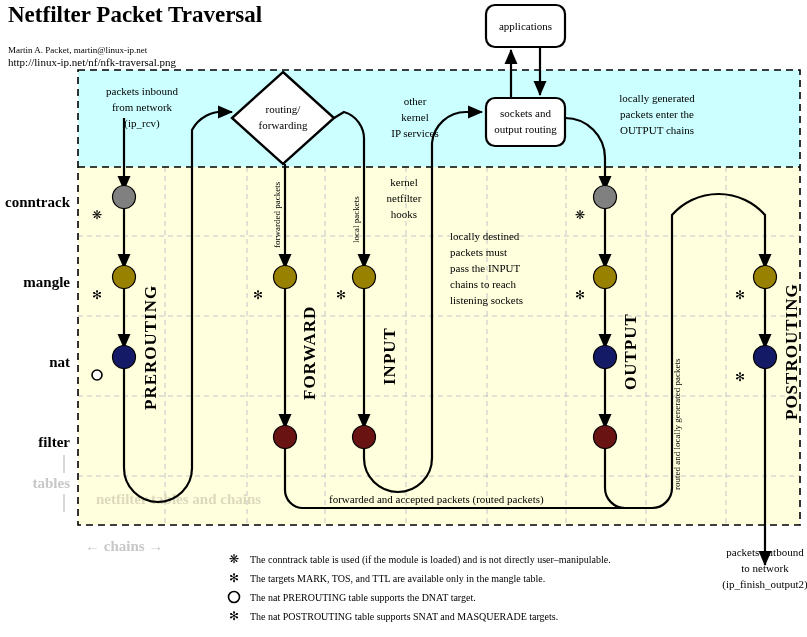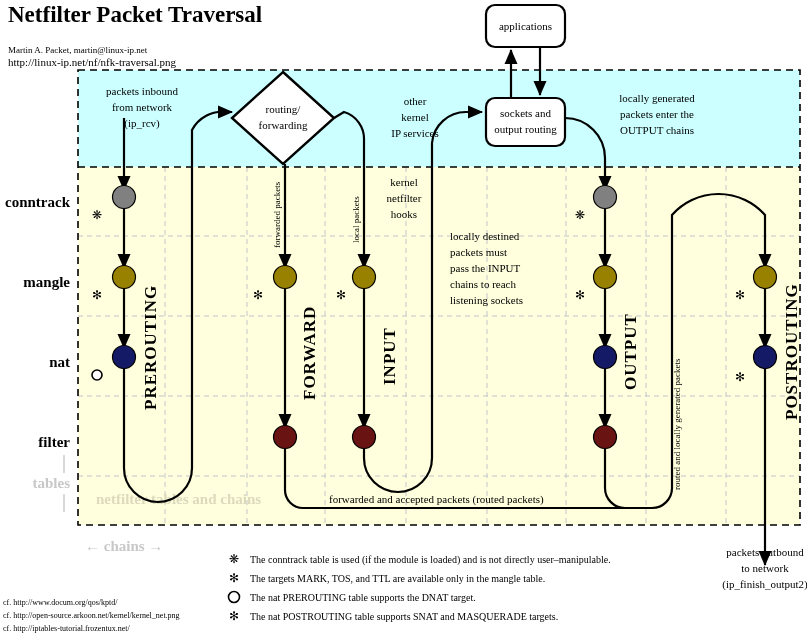--- a/index.html
+++ b/index.html
@@ -24,25 +24,20 @@
 </style>
 </head>
 <body>
 
 <div id="root">
 
   <div class="hdr" id="title">Netfilter Packet Traversal</div>
   <div class="hdr" id="url">http://linux-ip.net/nf/nfk-traversal.png</div>
   <div class="hdr" id="author">Martin A. Packet, martin@linux-ip.net</div>
 
-  <div id="refs">
-    <div>cf. http://www.docum.org/qos/kptd/</div>
-    <div>cf. http://open-source.arkoon.net/kernel/kernel_net.png</div>
-    <div>cf. http://iptables-tutorial.frozentux.net/</div>
-  </div>
 
   <svg width="807" height="637">
     <defs>
       <marker id="arw" markerWidth="9" markerHeight="9" refX="6.5" refY="3" orient="auto" markerUnits="strokeWidth">
         <path d="M0,0 L7,3 L0,6 z" fill="#000"></path>
       </marker>
     </defs>
 
     <g>
       <rect x="78" y="70" width="722" height="97" fill="#ccffff"></rect>

